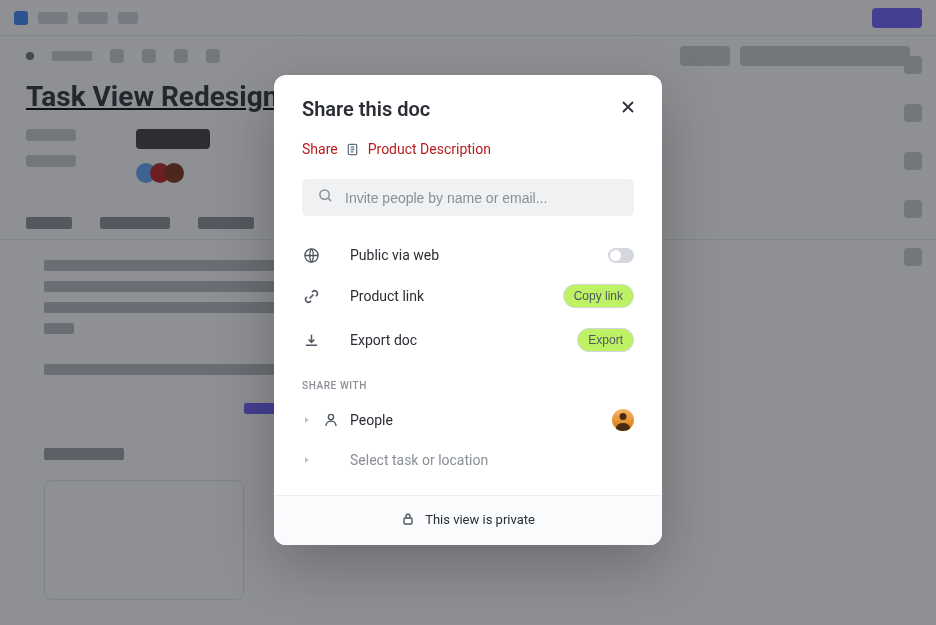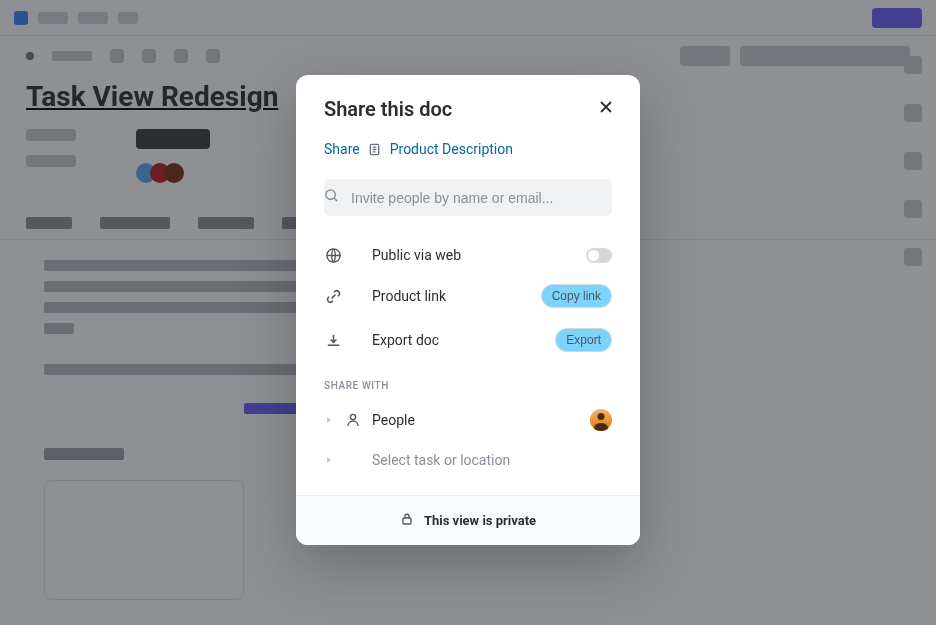--- a/index.html
+++ b/index.html
@@ -92,21 +92,21 @@
       inset: 0;
       background: rgba(30, 34, 40, 0.5);
       display: flex;
       align-items: flex-start;
       justify-content: center;
       padding-top: 75px;
     }
 
     
     .modal {
-      width: 344px;
+      width: 388px;
       background: #fff;
       border-radius: 12px;
       box-shadow: 0 20px 60px rgba(0,0,0,0.25);
       overflow: hidden;
     }
     .modal-header {
       padding: 22px 28px 8px 28px;
       position: relative;
     }
     .modal-title {
@@ -125,41 +125,41 @@
       color: #2a2e34;
       display: flex;
       align-items: center;
       justify-content: center;
     }
     .modal-sub {
       display: flex;
       align-items: center;
       gap: 8px;
       font-size: 14px;
-      color: #0369a1;
+      color: #b91c1c;
       margin-top: 20px;
     }
     .modal-sub .doc-icon {
       width: 14px;
       height: 14px;
       display: inline-flex;
       align-items: center;
       justify-content: center;
       color: #6b7280;
     }
     .search-wrap {
       padding: 14px 28px 20px 28px;
     }
     .search-box {
       display: flex;
       align-items: center;
       gap: 12px;
       background: #f0f1f3;
       border-radius: 6px;
-      padding: 9px 0;
+      padding: 9px 16px;
     }
     .search-box input {
       border: none;
       background: transparent;
       font-size: 14px;
       color: #2a2e34;
       outline: none;
       width: 100%;
     }
     .search-box input::placeholder { color: #8a8e96; }
@@ -196,21 +196,21 @@
       position: absolute;
       left: 2px;
       top: 2px;
       width: 11px;
       height: 11px;
       background: #fff;
       border-radius: 50%;
     }
     .small-btn {
       border: 1px solid #d4d7dc;
-      background: #7dd3fc;
+      background: #bef264;
       font-size: 12px;
       color: #4f5762;
       padding: 4px 10px;
       border-radius: 12px;
       cursor: pointer;
     }
 
     .section-label {
       padding: 18px 28px 8px 28px;
       font-size: 10px;
@@ -279,26 +279,25 @@
       background: #4a2a10;
       border-radius: 50% 50% 0 0;
     }
 
     .modal-footer {
       margin-top: 16px;
       border-top: 1px solid #edeef1;
       background: #fafbfc;
       padding: 16px;
       display: flex;
-      align-items: center;
+      align-items: flex-start;
       justify-content: center;
       gap: 10px;
       font-size: 13px;
       color: #2a2e34;
-      font-weight: bold;
     }
     .modal-footer .lock-icon { color: #4f5762; }
 
     .right-panel-blob {
       position: absolute;
       right: 10px;
       top: 36px;
       width: 22px;
       height: 500px;
       display: flex;

